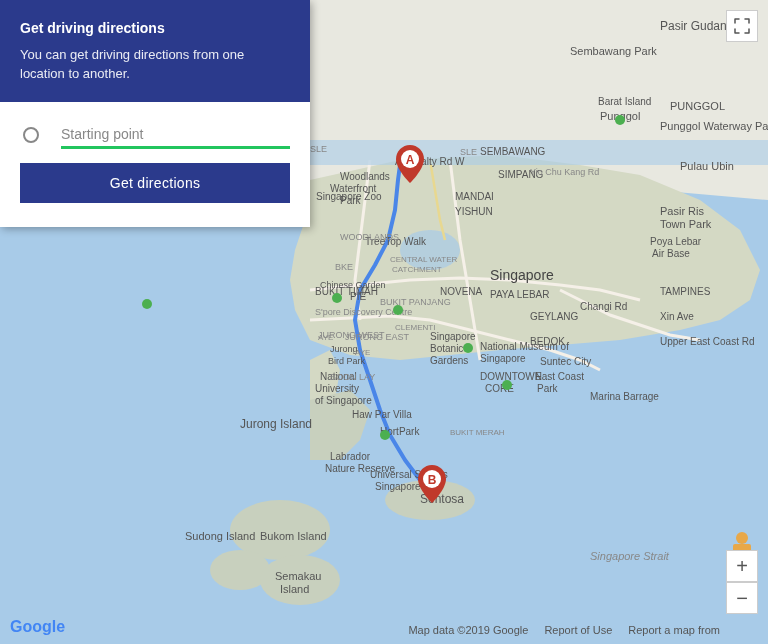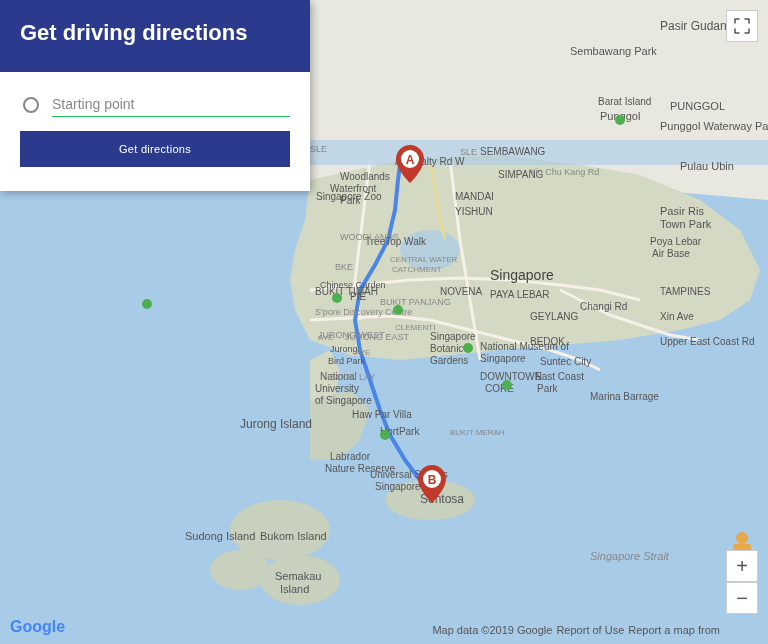--- a/index.html
+++ b/index.html
@@ -29,21 +29,21 @@
       z-index: 10;
     }
 
     #panel-header {
       background: #2b3a8c;
       padding: 20px 20px 18px 20px;
       color: white;
     }
 
     #panel-title {
-      font-size: 22px;
+      font-size: 14px;
       font-weight: bold;
       margin-bottom: 8px;
       line-height: 1.2;
     }
 
     #panel-description {
       font-size: 13px;
       line-height: 1.5;
       color: rgba(255,255,255,0.9);
     }
@@ -72,40 +72,41 @@
       width: 16px;
       height: 16px;
       border-radius: 50%;
       border: 2px solid #888;
       background: white;
     }
 
     .input-field {
       flex: 1;
       border: none;
-      border-bottom: 1px solid #22c55e;
+      border-bottom: 3px solid #22c55e;
       outline: none;
       font-size: 14px;
       color: #ef4444;
       padding: 4px 0;
       background: transparent;
+      margin-left: 9px;
     }
 
     .input-field::placeholder {
       color: #888;
     }
 
     #get-directions-btn {
       display: block;
       width: 100%;
       padding: 12px;
       background: #2b3a8c;
       color: white;
       border: none;
-      font-size: 11px;
+      font-size: 14px;
       font-weight: 500;
       cursor: pointer;
       margin-top: 10px;
       letter-spacing: 0.3px;
     }
 
     
     #map-controls {
       position: absolute;
       bottom: 30px;
@@ -169,21 +170,21 @@
     }
 
     #map-footer {
       position: absolute;
       bottom: 8px;
       right: 48px;
       z-index: 10;
       font-size: 11px;
       color: #555;
       display: flex;
-      gap: 4px;
+      gap: 16px;
     }
 
     #map-footer a { color: #555; text-decoration: none; }
   </style>
 </head>
 <body>
 
 <div id="map-container">
   <svg id="map-svg" viewBox="0 0 768 644" xmlns="http://www.w3.org/2000/svg">
 
@@ -328,20 +329,21 @@
 
 <div id="fullscreen-btn">
   <svg width="16" height="16" viewBox="0 0 16 16" fill="none" xmlns="http://www.w3.org/2000/svg">
     <path d="M1,1 L5,1 M1,1 L1,5 M11,1 L15,1 M15,1 L15,5 M1,11 L1,15 M1,15 L5,15 M15,11 L15,15 M11,15 L15,15" stroke="#555" stroke-width="1.5" stroke-linecap="round"></path>
   </svg>
 </div>
 
 <div id="overlay-panel">
   <div id="panel-header">
     <div id="panel-title">Get driving directions</div>
+    <div id="panel-description">You can get driving directions from one location to another.</div>
   </div>
   <div id="panel-body">
     <div class="input-row">
       <div class="input-icon">
         <div class="circle-icon"></div>
       </div>
       <input type="text" class="input-field" placeholder="Starting point" style="">
     </div>
     <button id="get-directions-btn">Get directions</button>
   </div>

